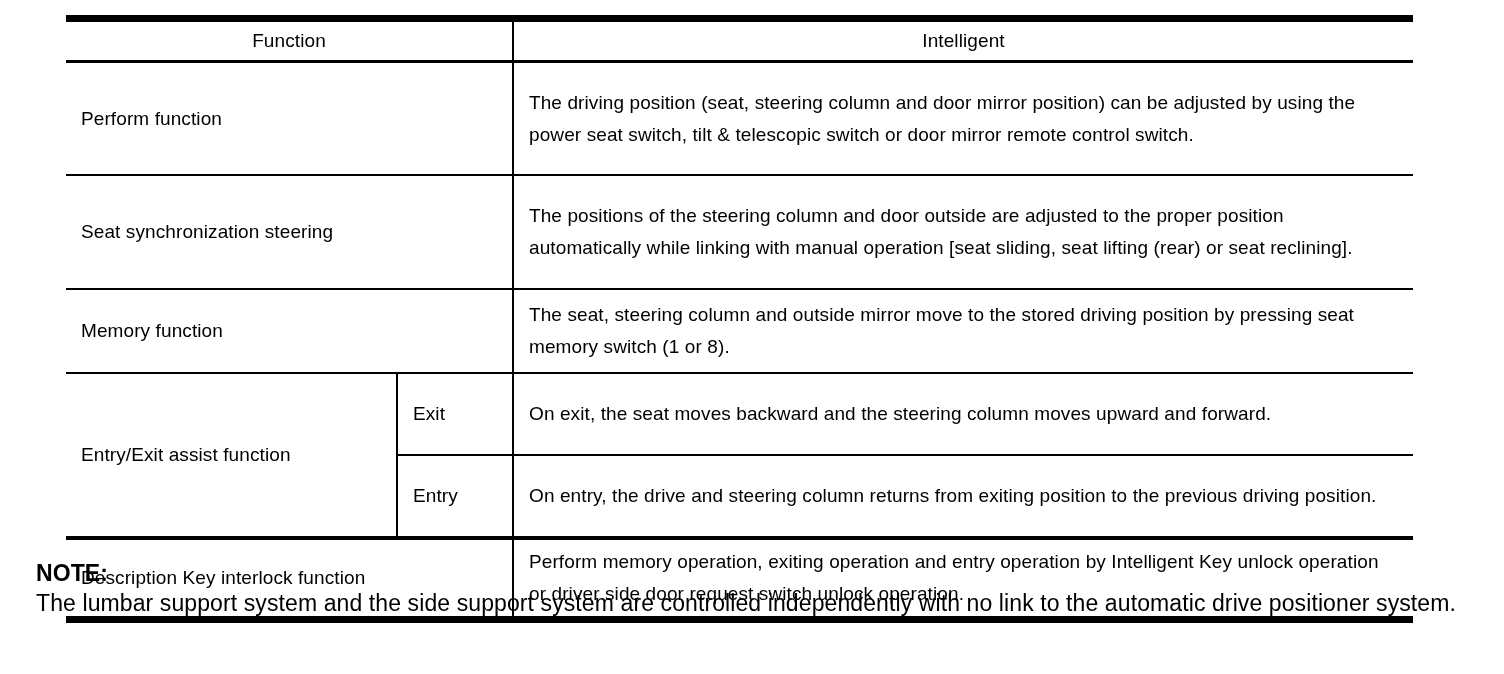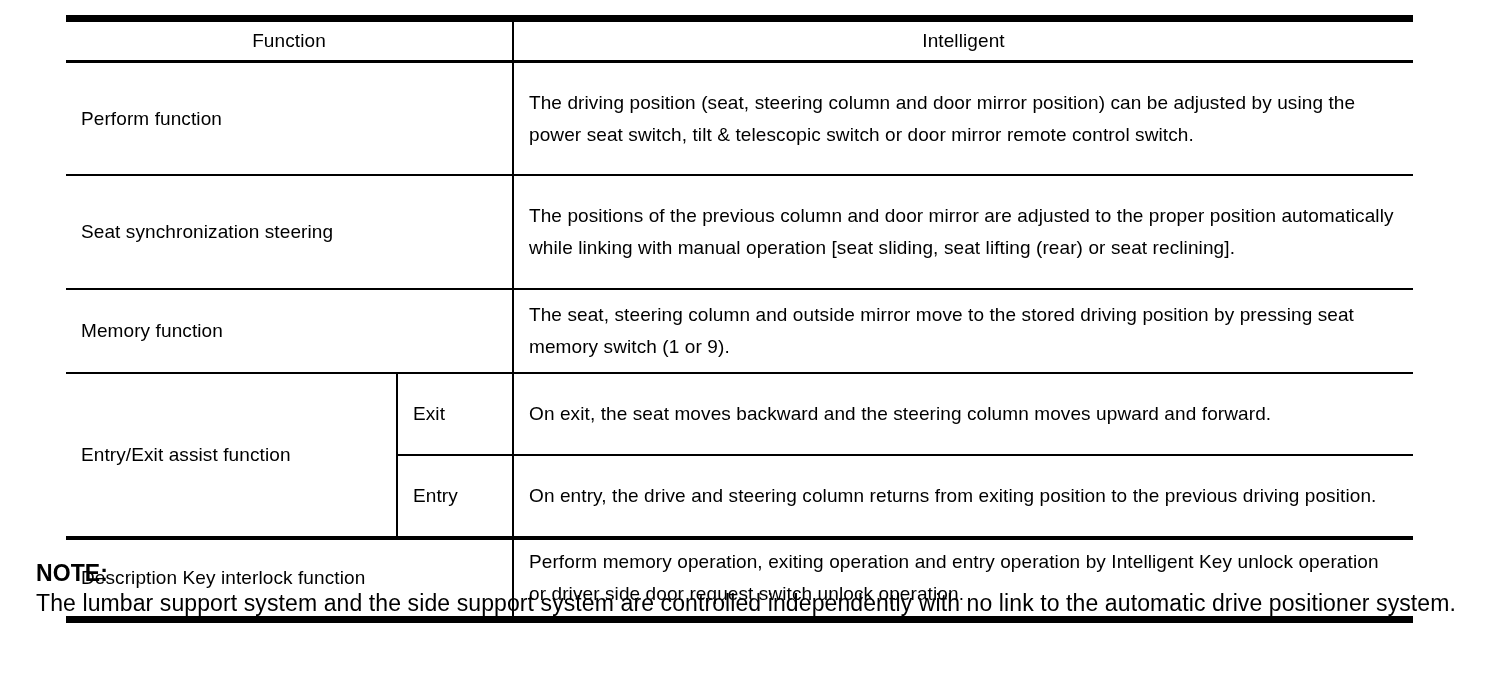--- a/index.html
+++ b/index.html
@@ -104,26 +104,26 @@
       <th class="cell-desc">Intelligent</th>
     </tr>
 
     <tr class="row-h1">
       <td colspan="2">Perform function</td>
       <td class="cell-desc">The driving position (seat, steering column and door mirror position) can be adjusted by using the power seat switch, tilt &amp; telescopic switch or door mirror remote control switch.</td>
     </tr>
 
     <tr class="row-h2">
       <td colspan="2">Seat synchronization steering</td>
-      <td class="cell-desc">The positions of the previous column and door mirror are adjusted to the proper position automatically while linking with manual operation [seat sliding, seat lifting (rear) or seat reclining].</td>
+      <td class="cell-desc">The positions of the steering column and door outside are adjusted to the proper position automatically while linking with manual operation [seat sliding, seat lifting (rear) or seat reclining].</td>
     </tr>
 
     <tr class="row-h3">
       <td colspan="2">Memory function</td>
-      <td class="cell-desc">The seat, steering column and outside mirror move to the stored driving position by pressing seat memory switch (1 or 9).</td>
+      <td class="cell-desc">The seat, steering column and outside mirror move to the stored driving position by pressing seat memory switch (1 or 8).</td>
     </tr>
 
     <tr class="row-h4">
       <td rowspan="2">Entry/Exit assist function</td>
       <td class="cell-sub">Exit</td>
       <td class="cell-desc">On exit, the seat moves backward and the steering column moves upward and forward.</td>
     </tr>
 
     <tr class="row-h5">
       <td class="cell-sub">Entry</td>

